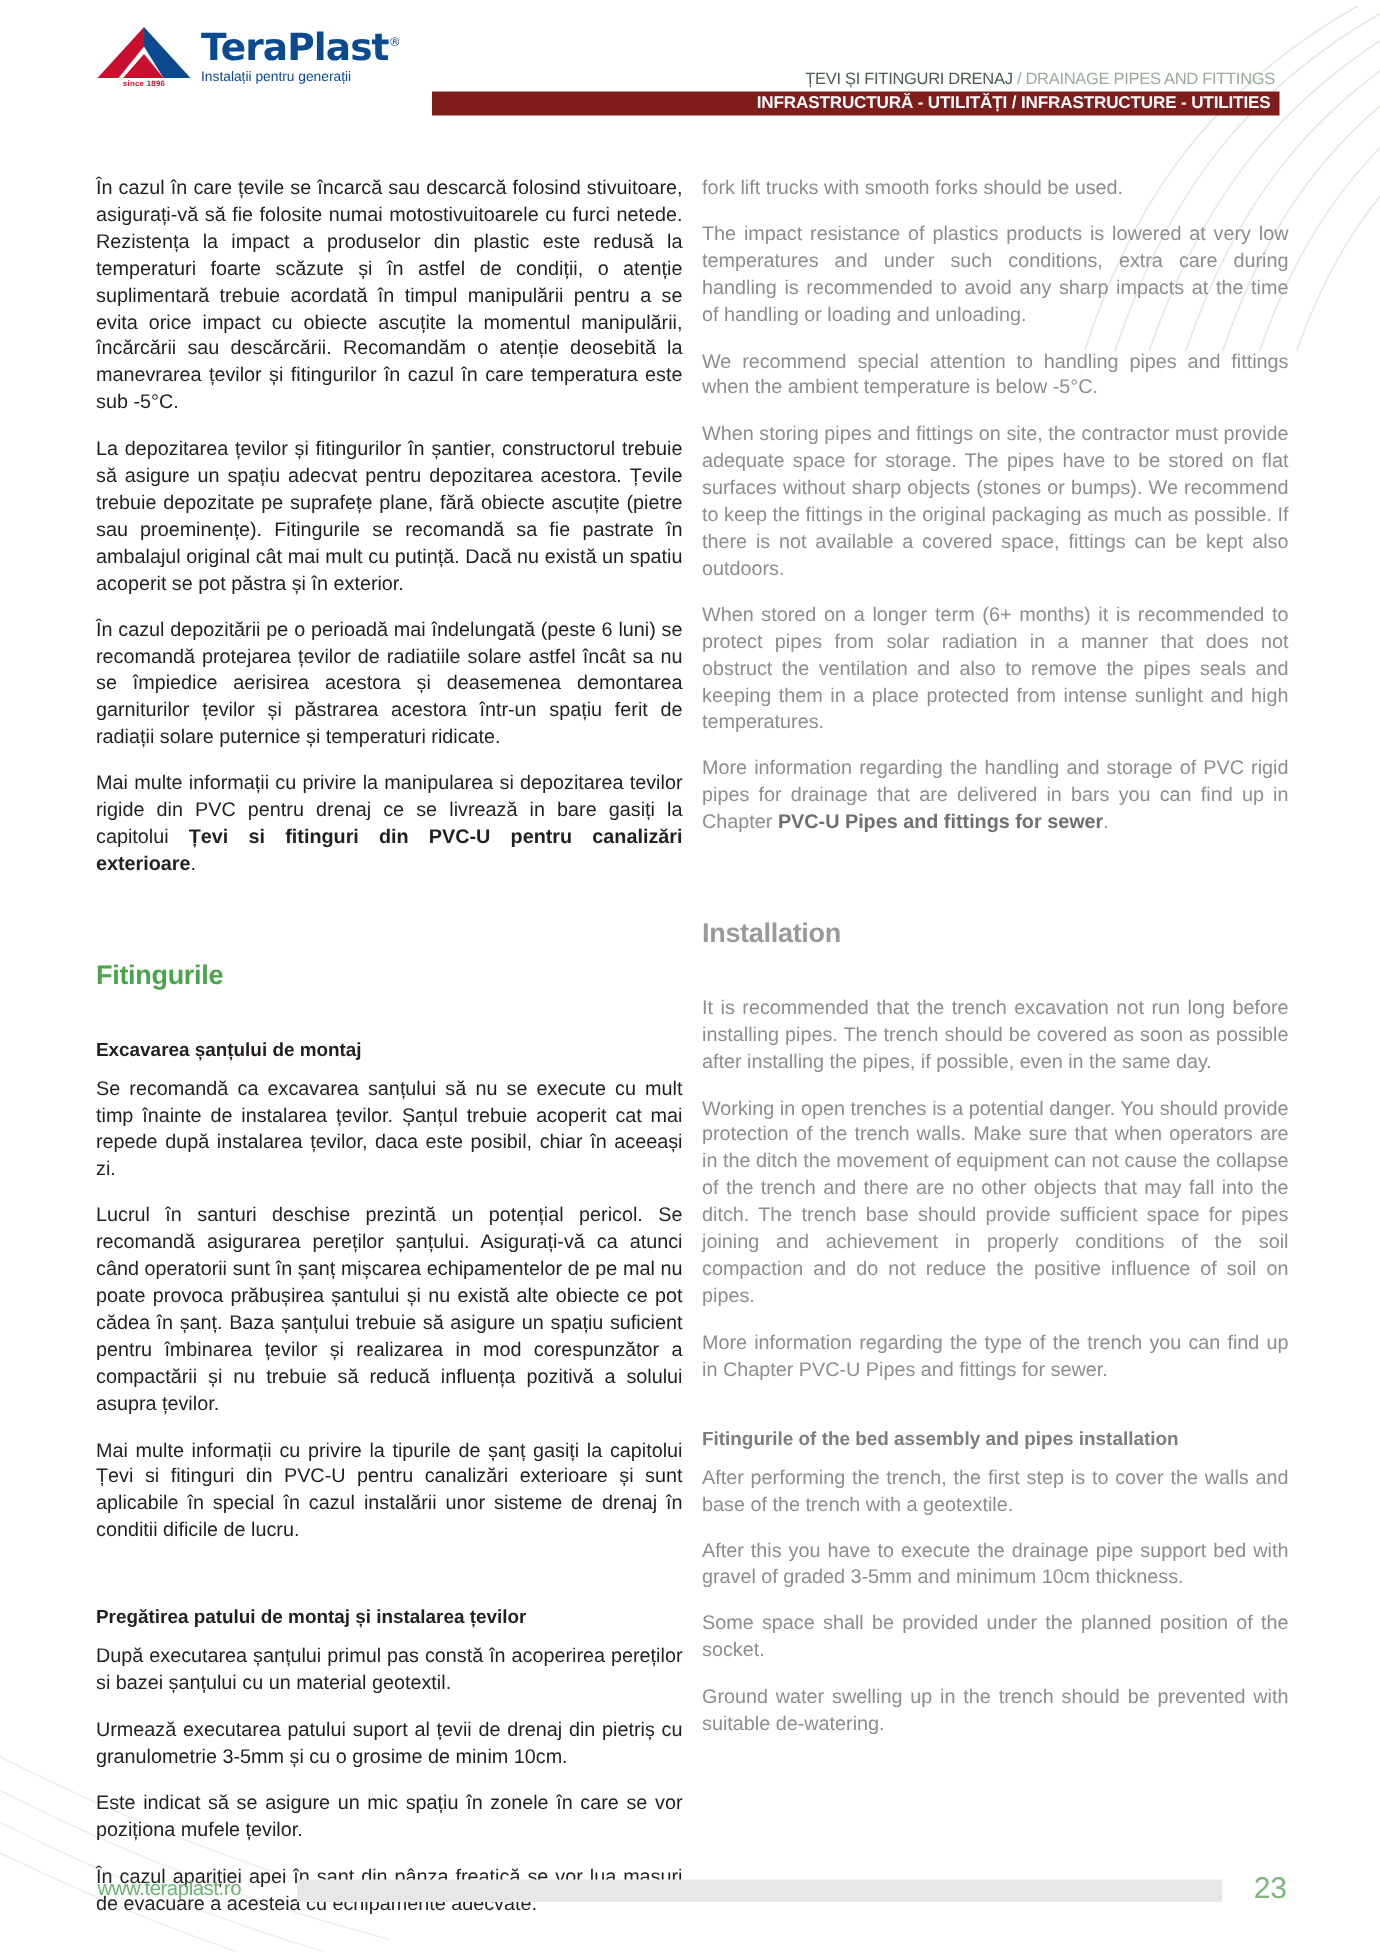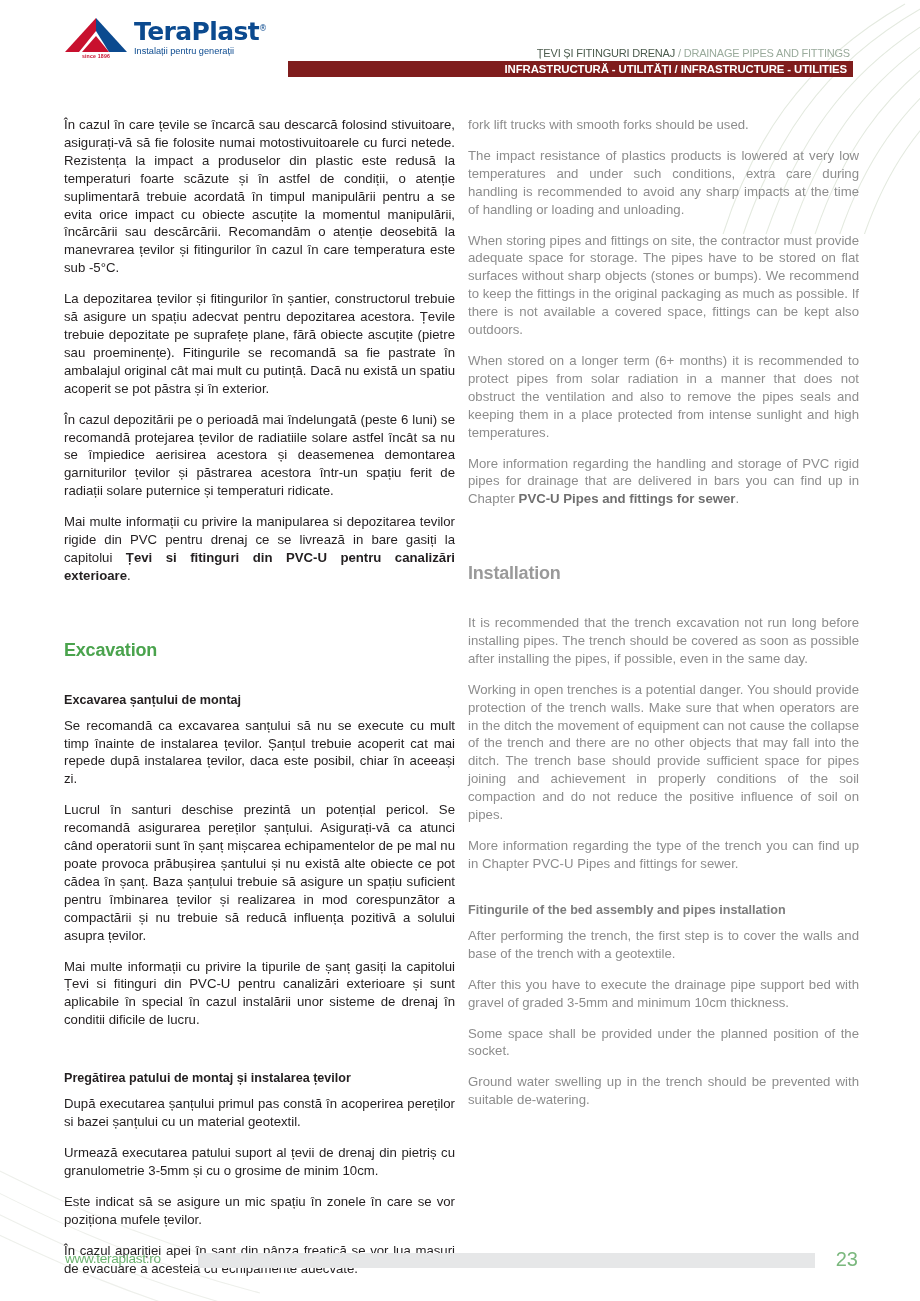--- a/index.html
+++ b/index.html
@@ -264,39 +264,40 @@
 
   <div class="columns">
 
     <div class="col col-left">
       <p class="body">În cazul în care țevile se încarcă sau descarcă folosind stivuitoare, asigurați-vă să fie folosite numai motostivuitoarele cu furci netede. Rezistența la impact a produselor din plastic este redusă la temperaturi foarte scăzute și în astfel de condiții, o atenție suplimentară trebuie acordată în timpul manipulării pentru a se evita orice impact cu obiecte ascuțite la momentul manipulării, încărcării sau descărcării. Recomandăm o atenție deosebită la manevrarea țevilor și fitingurilor în cazul în care temperatura este sub -5°C.</p>
       <p class="body">La depozitarea țevilor și fitingurilor în șantier, constructorul trebuie să asigure un spațiu adecvat pentru depozitarea acestora. Țevile trebuie depozitate pe suprafețe plane, fără obiecte ascuțite (pietre sau proeminențe). Fitingurile se recomandă sa fie pastrate în ambalajul original cât mai mult cu putință. Dacă nu există un spatiu acoperit se pot păstra și în exterior.</p>
       <p class="body">În cazul depozitării pe o perioadă mai îndelungată (peste 6 luni) se recomandă protejarea țevilor de radiatiile solare astfel încât sa nu se împiedice aerisirea acestora și deasemenea demontarea garniturilor țevilor și păstrarea acestora într-un spațiu ferit de radiații solare puternice și temperaturi ridicate.</p>
       <p class="body"><span>Mai multe informații cu privire la manipularea si depozitarea tevilor rigide din PVC pentru drenaj ce se livrează in bare gasiți la capitolui </span><b>Țevi si fitinguri din PVC-U pentru canalizări exterioare</b><span>.</span></p>
 
       <div class="sp-before-h2"></div>
-      <h2 class="section">Excavation</h2>
+      <h2 class="section">Fitingurile</h2>
       <div class="sp-h2-to-h3"></div>
 
       <h3 class="sub">Excavarea șanțului de montaj</h3>
       <p class="body">Se recomandă ca excavarea sanțului să nu se execute cu mult timp înainte de instalarea țevilor. Șanțul trebuie acoperit cat mai repede după instalarea țevilor, daca este posibil, chiar în aceeași zi.</p>
       <p class="body">Lucrul în santuri deschise prezintă un potențial pericol. Se recomandă asigurarea pereților șanțului. Asigurați-vă ca atunci când operatorii sunt în șanț mișcarea echipamentelor de pe mal nu poate provoca prăbușirea șantului și nu există alte obiecte ce pot cădea în șanț. Baza șanțului trebuie să asigure un spațiu suficient pentru îmbinarea țevilor și realizarea in mod corespunzător a compactării și nu trebuie să reducă influența pozitivă a solului asupra țevilor.</p>
       <p class="body">Mai multe informații cu privire la tipurile de șanț gasiți la capitolui Țevi si fitinguri din PVC-U pentru canalizări exterioare și sunt aplicabile în special în cazul instalării unor sisteme de drenaj în conditii dificile de lucru.</p>
 
       <div class="sp-block"></div>
       <h3 class="sub">Pregătirea patului de montaj și instalarea țevilor</h3>
       <p class="body">După executarea șanțului primul pas constă în acoperirea pereților si bazei șanțului cu un material geotextil.</p>
       <p class="body">Urmează executarea patului suport al țevii de drenaj din pietriș cu granulometrie 3-5mm și cu o grosime de minim 10cm.</p>
       <p class="body">Este indicat să se asigure un mic spațiu în zonele în care se vor poziționa mufele țevilor.</p>
       <p class="body">În cazul apariției apei în șanț din pânza freatică se vor lua masuri de evacuare a acesteia cu echipamente adecvate.</p>
     </div>
 
     <div class="col col-right">
       <p class="body">fork lift trucks with smooth forks should be used.</p>
       <p class="body">The impact resistance of plastics products is lowered at very low temperatures and under such conditions, extra care during handling is recommended to avoid any sharp impacts at the time of handling or loading and unloading.</p>
+      <p class="body">We recommend special attention to handling pipes and fittings when the ambient temperature is below -5°C.</p>
       <p class="body">When storing pipes and fittings on site, the contractor must provide adequate space for storage. The pipes have to be stored on flat surfaces without sharp objects (stones or bumps). We recommend to keep the fittings in the original packaging as much as possible. If there is not available a covered space, fittings can be kept also outdoors.</p>
       <p class="body">When stored on a longer term (6+ months) it is recommended to protect pipes from solar radiation in a manner that does not obstruct the ventilation and also to remove the pipes seals and keeping them in a place protected from intense sunlight and high temperatures.</p>
       <p class="body"><span>More information regarding the handling and storage of PVC rigid pipes for drainage that are delivered in bars you can find up in Chapter </span><b>PVC-U Pipes and fittings for sewer</b><span>.</span></p>
 
       <div class="sp-before-h2"></div>
       <h2 class="section gray">Installation</h2>
       <div class="sp-h2-to-h3-r"></div>
 
       <p class="body">It is recommended that the trench excavation not run long before installing pipes. The trench should be covered as soon as possible after installing the pipes, if possible, even in the same day.</p>
       <p class="body">Working in open trenches is a potential danger. You should provide protection of the trench walls. Make sure that when operators are in the ditch the movement of equipment can not cause the collapse of the trench and there are no other objects that may fall into the ditch. The trench base should provide sufficient space for pipes joining and achievement in properly conditions of the soil compaction and do not reduce the positive influence of soil on pipes.</p>

